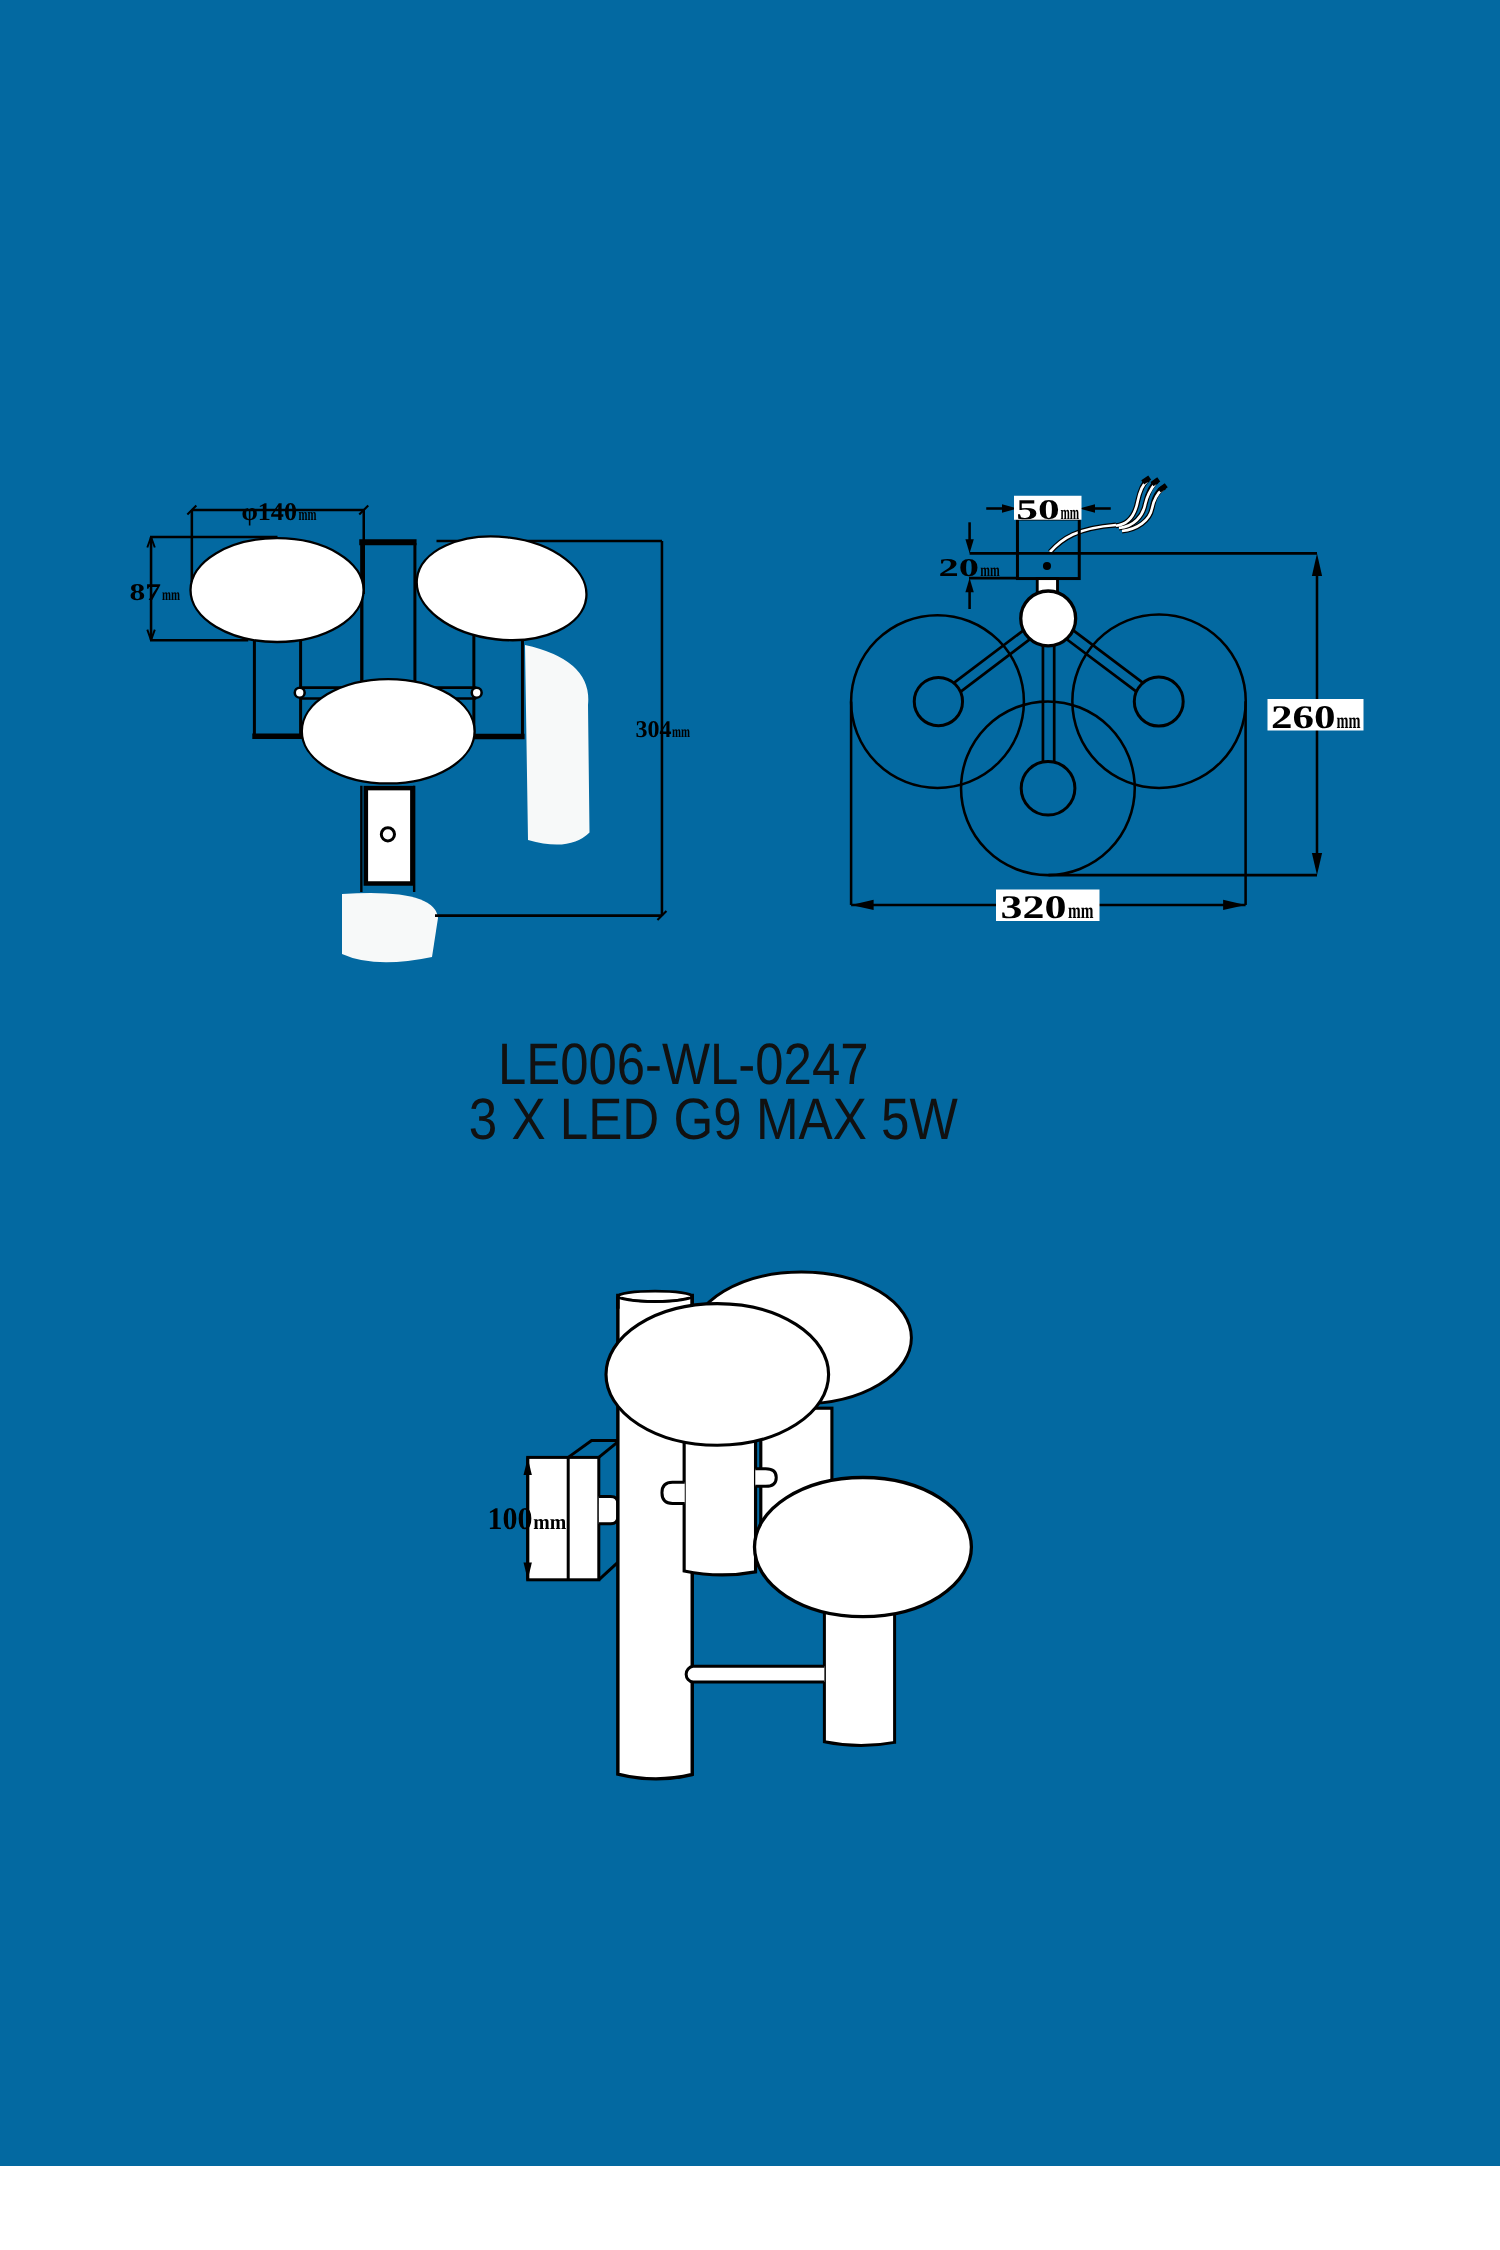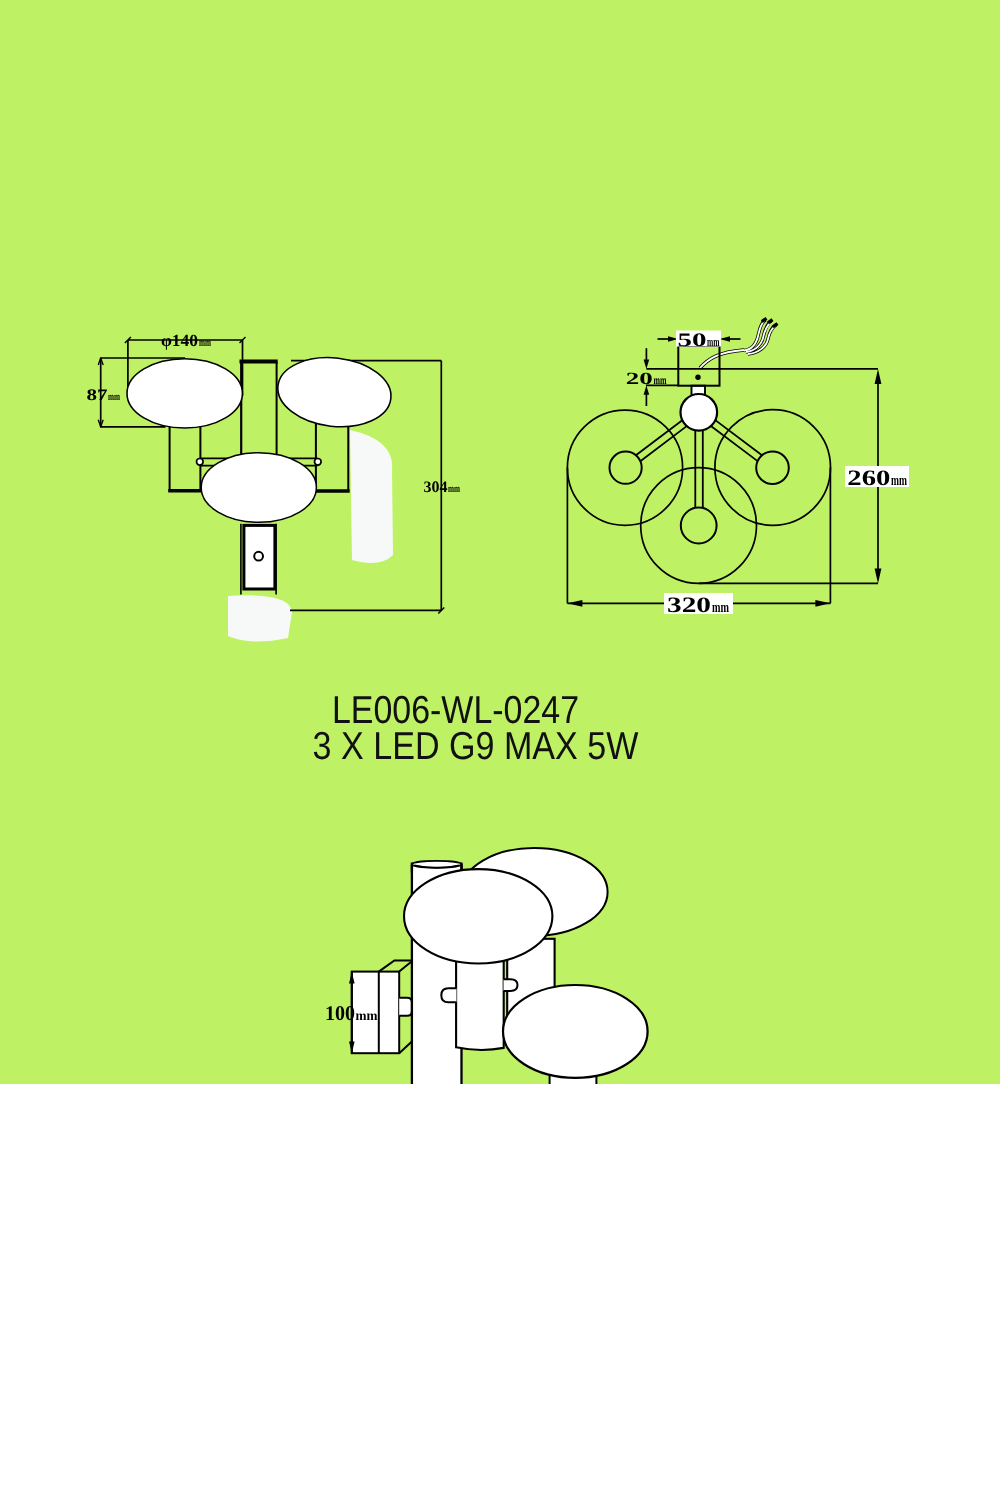--- a/index.html
+++ b/index.html
@@ -1,16 +1,16 @@
 <!DOCTYPE html>
 <html><head>
 <meta charset="utf-8">
 <style>
   html,body{margin:0;padding:0;background:#ffffff;}
-  #page{position:relative;width:1000px;height:1084px;background:#bef264;overflow:hidden;}
+  #page{position:relative;width:1000px;height:1444px;background:#0369a1;overflow:hidden;}
   svg{position:absolute;left:0;top:0;}
   .dim{font-family:"Liberation Serif",serif;font-weight:bold;fill:#000;-webkit-font-smoothing:antialiased;}
   .lbl{font-family:"Liberation Sans",sans-serif;fill:#111;-webkit-font-smoothing:antialiased;}
   text{text-rendering:geometricPrecision;}
 </style>
 </head>
 <body>
 <div id="page">
 <svg width="1000" height="1500" viewBox="0 0 1000 1500">
 

